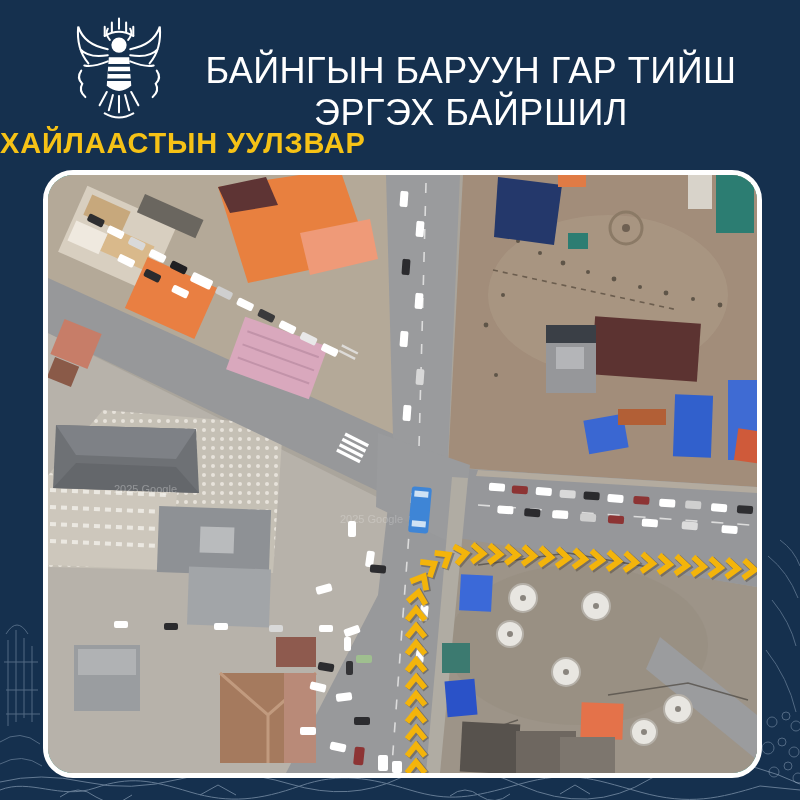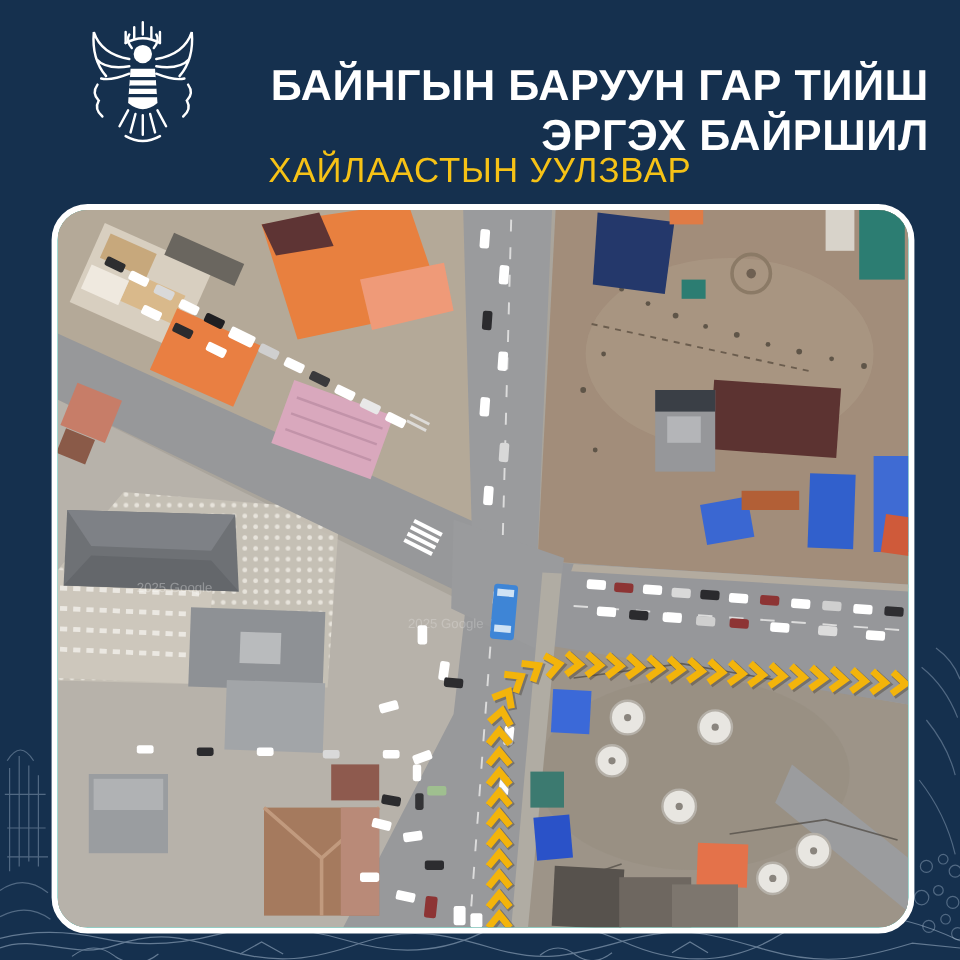--- a/index.html
+++ b/index.html
@@ -5,27 +5,27 @@
   html,body{margin:0;padding:0;}
   body{
     width:800px;height:800px;position:relative;overflow:hidden;
     background:#15304e;
     font-family:"Liberation Sans", sans-serif;
   }
   .deco{position:absolute;left:0;top:0;width:800px;height:800px;pointer-events:none;}
   .emblem{position:absolute;left:68px;top:14px;width:102px;height:108px;}
   .title{
     position:absolute;left:168px;right:26px;top:26px;
-    color:#fff;font-weight:700;font-size:36px;line-height:1.17;
-    text-align:right;letter-spacing:.5px;
+    color:#fff;font-weight:400;font-size:36px;line-height:1.17;
+    text-align:center;letter-spacing:.5px;
   }
   .subtitle{
     position:absolute;left:0;right:0;top:127px;
-    color:#f6c216;font-weight:400;font-size:29px;
-    text-align:center;letter-spacing:.8px;
+    color:#f6c216;font-weight:700;font-size:29px;
+    letter-spacing:.8px;
   }
   .map-panel{
     position:absolute;left:43px;top:170px;width:719px;height:608px;
     box-sizing:border-box;border:5px solid #fff;border-radius:30px;
     overflow:hidden;background:#14b8a6;
   }
   .map-panel svg{display:block;}
 </style>
 </head>
 <body>

